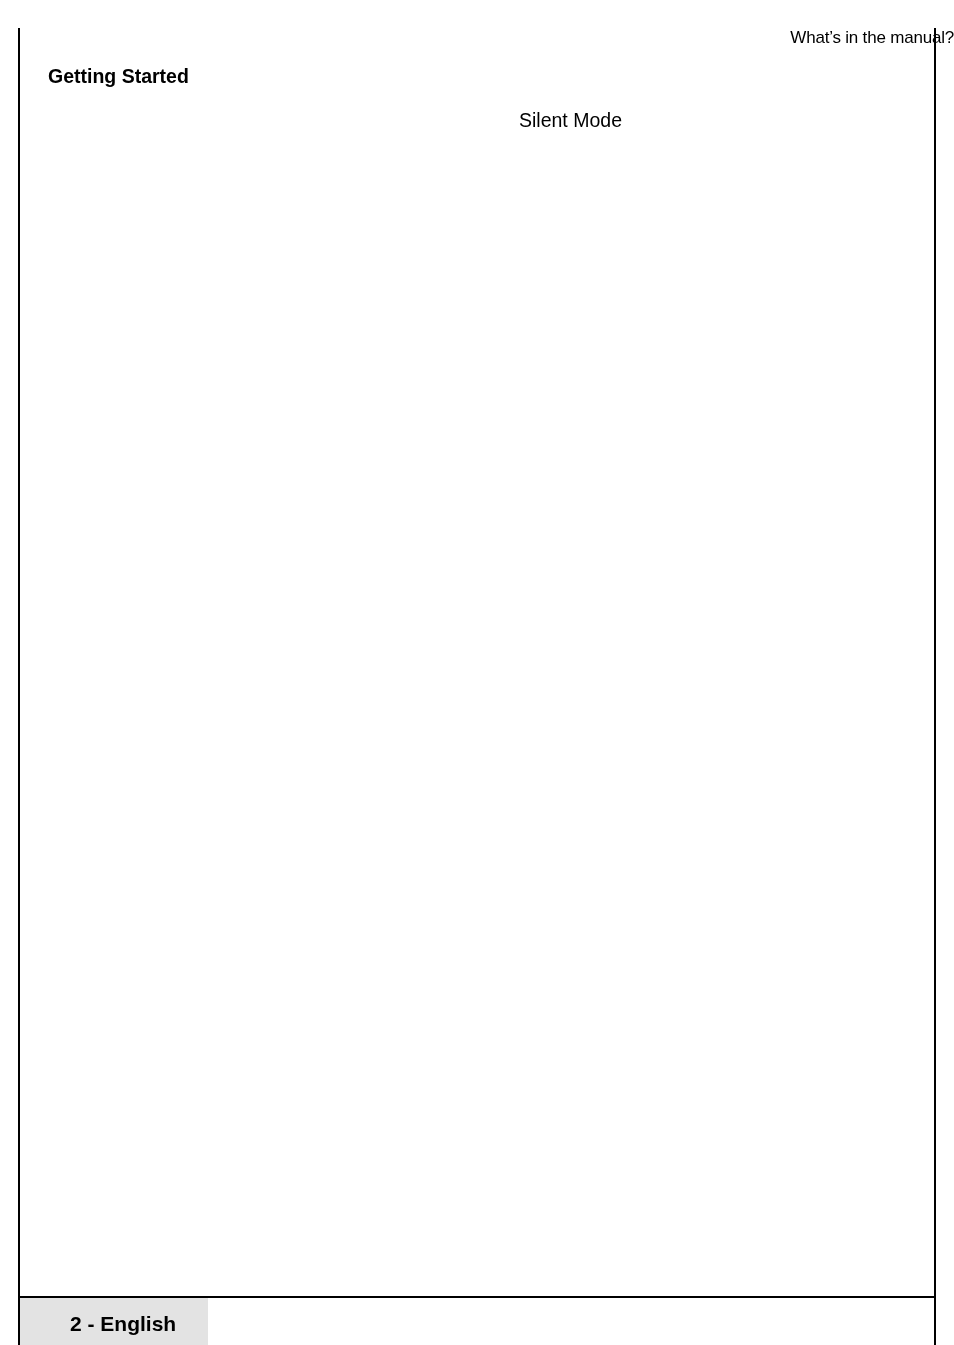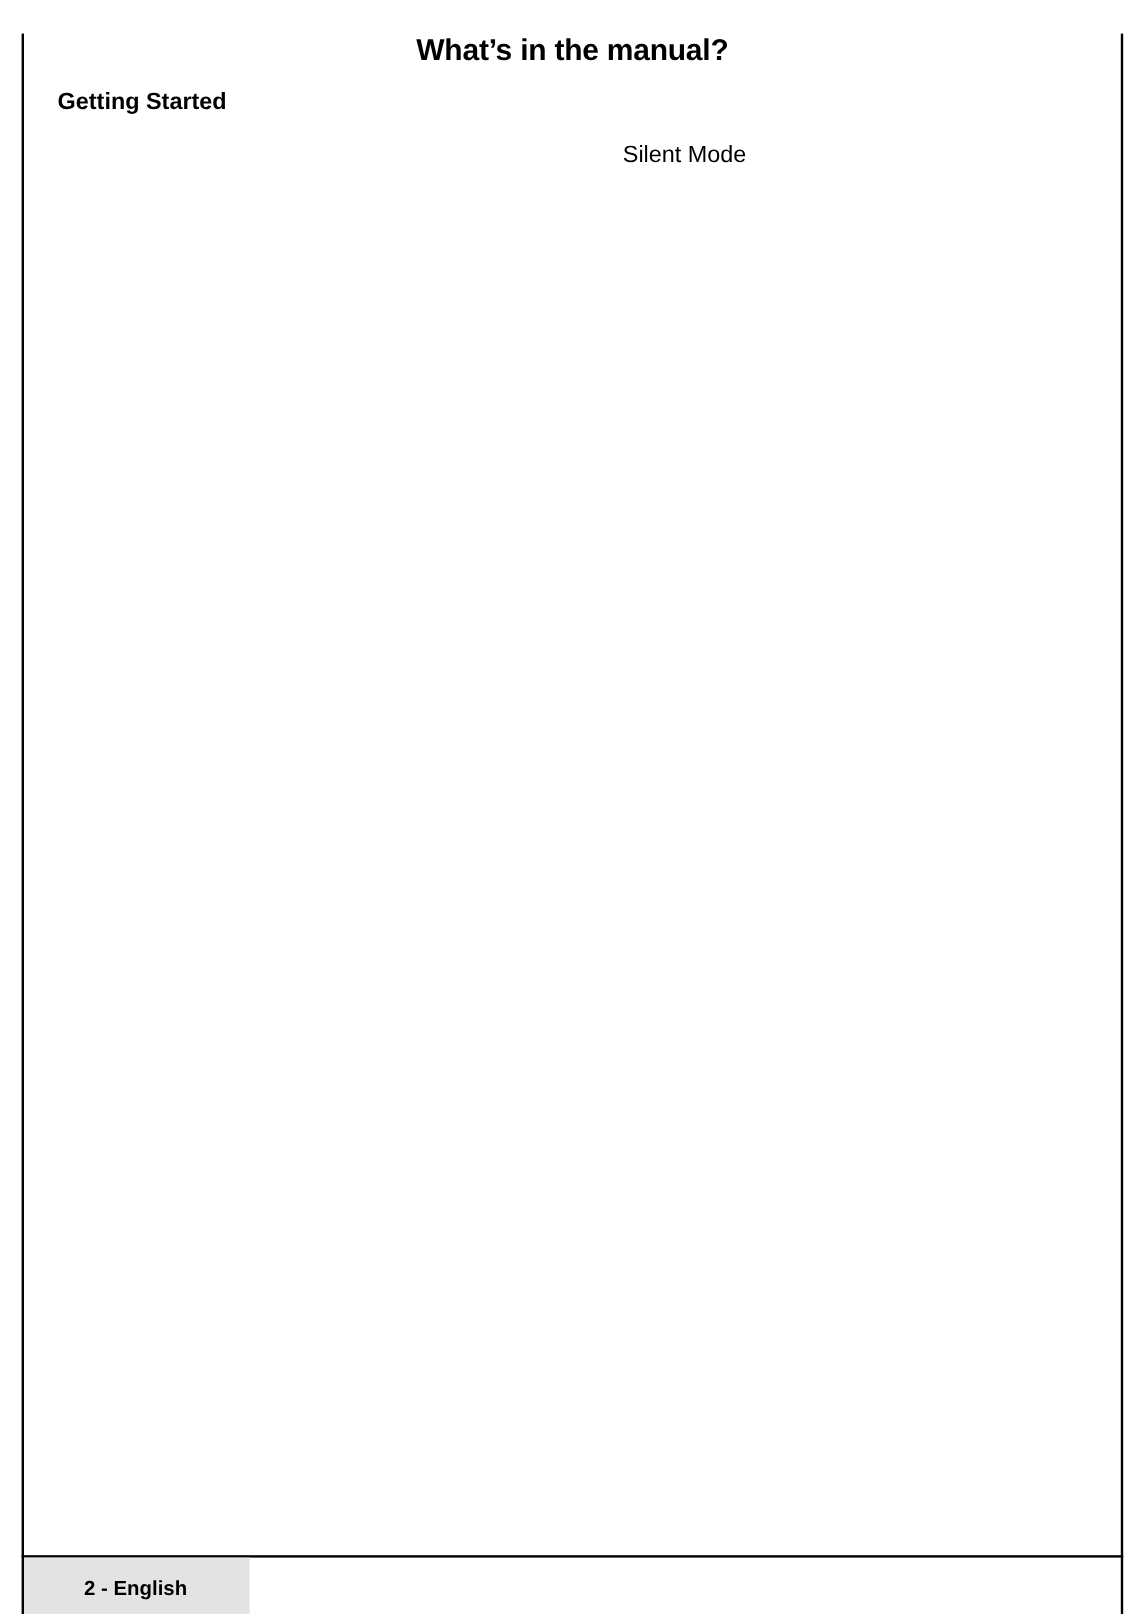--- a/index.html
+++ b/index.html
@@ -32,24 +32,24 @@
   .right-rule {
     position: absolute;
     right: 18px;
     top: 0;
     width: 2px;
     height: 1345px;
     background: #000;
   }
   
   .toc-title {
-    text-align: center;
+    text-align: right;
     font-family: "Liberation Sans", sans-serif;
-    font-weight: bold;
-    font-size: 25px;
+    font-weight: normal;
+    font-size: 17px;
     margin-top: 28px;
     letter-spacing: -0.2px;
   }
   .toc-columns {
     display: flex;
     gap: 0px;
     margin-top: 14px;
     padding: 0 48px;
     box-sizing: border-box;
   }
@@ -100,21 +100,21 @@
     bottom: 23px;
     width: 188px;
     height: 52px;
     background: #e3e3e3;
     display: flex;
     align-items: center;
   }
   .footer-tab span {
     font-family: "Liberation Sans", sans-serif;
     font-weight: bold;
-    font-size: 17px;
+    font-size: 21px;
     padding-left: 50px;
   }
   .footer-rule {
     position: absolute;
     left: 18px;
     right: 18px;
     bottom: 75px;
     height: 2px;
     background: #000;
   }

